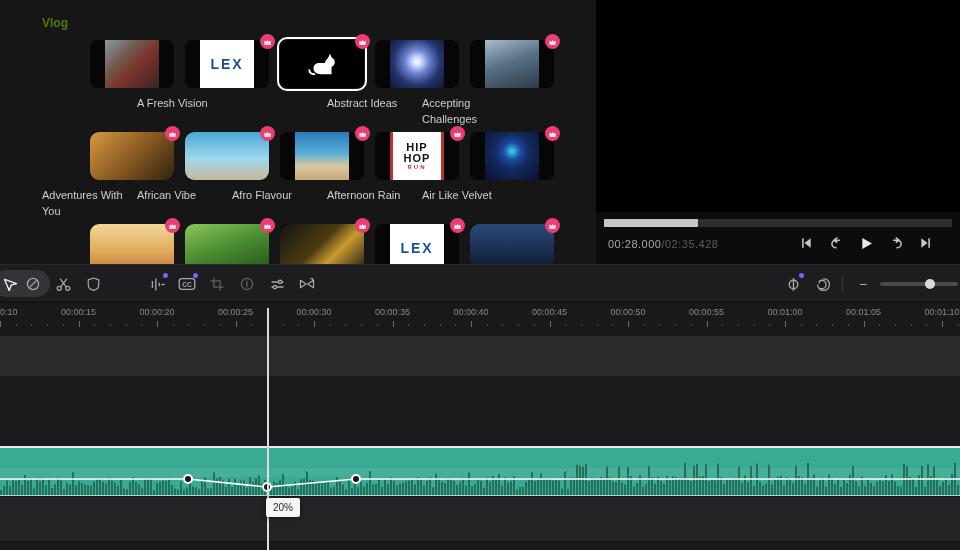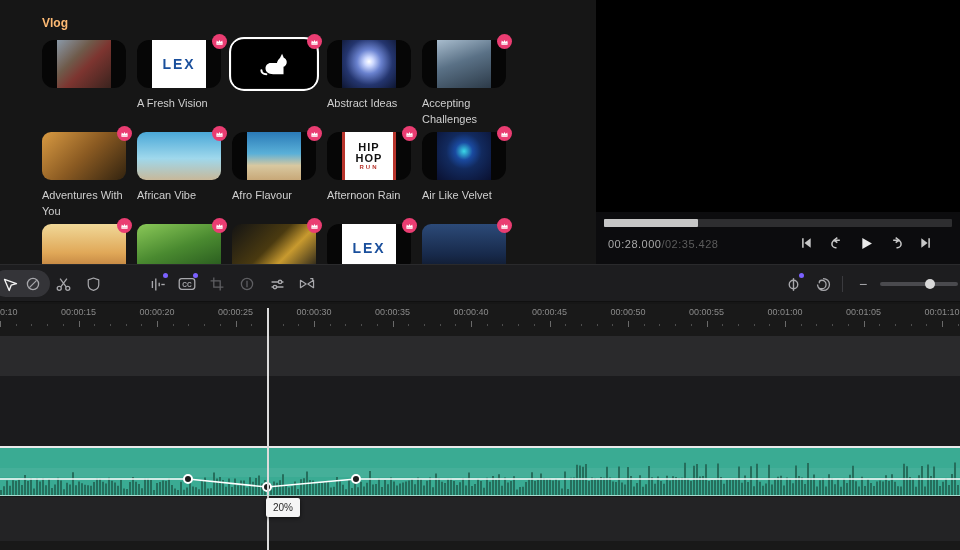--- a/index.html
+++ b/index.html
@@ -8,23 +8,23 @@
        font-family:"Liberation Sans",sans-serif;color:#d0d0d0;}
 
   
   .badge0{position:absolute;left:8px;top:7px;width:16px;height:16px;border-radius:5px;
           background:#2a2a2a;color:#bbb;font-size:9px;display:flex;align-items:center;justify-content:center;}
   .collapse-pill{position:absolute;left:0;top:97px;width:26px;height:34px;background:#2e2e2e;
           border-radius:0 17px 17px 0;}
 
   
   #library{position:absolute;left:0;top:0;width:592px;height:264px;background:#161616;overflow:hidden;}
-  .cat-label{position:absolute;left:42px;top:16px;font-size:12px;font-weight:bold;color:#fdba74;}
+  .cat-label{position:absolute;left:42px;top:16px;font-size:12px;font-weight:bold;color:#4d7c0f;}
   .media-card{position:absolute;width:92px;}
-  .thumb{position:relative;width:84px;height:48px;background:#060606;border-radius:12px;}
+  .thumb{position:relative;width:84px;height:48px;background:#060606;border-radius:7px;margin-left:48px;}
   .thumb .art{position:absolute;left:50%;top:0;transform:translateX(-50%);width:54px;height:48px;overflow:hidden;}
   .thumb.fullart .art{width:84px;border-radius:9px;}
   .thumb.selected{outline:2px solid #fff;outline-offset:1px;}
   .crown{position:absolute;right:-6px;top:-6px;width:15px;height:15px;border-radius:50%;
          display:flex;align-items:center;justify-content:center;z-index:3;}
   .media-label{margin-top:7px;font-size:11px;line-height:16px;color:#cfcfcf;max-height:33px;overflow:hidden;}
   
   .art-kuban{background:linear-gradient(135deg,#8a99a8 0%,#6f5a4a 35%,#7d3530 55%,#3a231e 100%);}
   .art-lex{background:#fff;display:flex;align-items:center;justify-content:center;}
   .art-lex .art-text{color:#1a4f9c;font-weight:bold;font-size:14px;letter-spacing:2px;}

